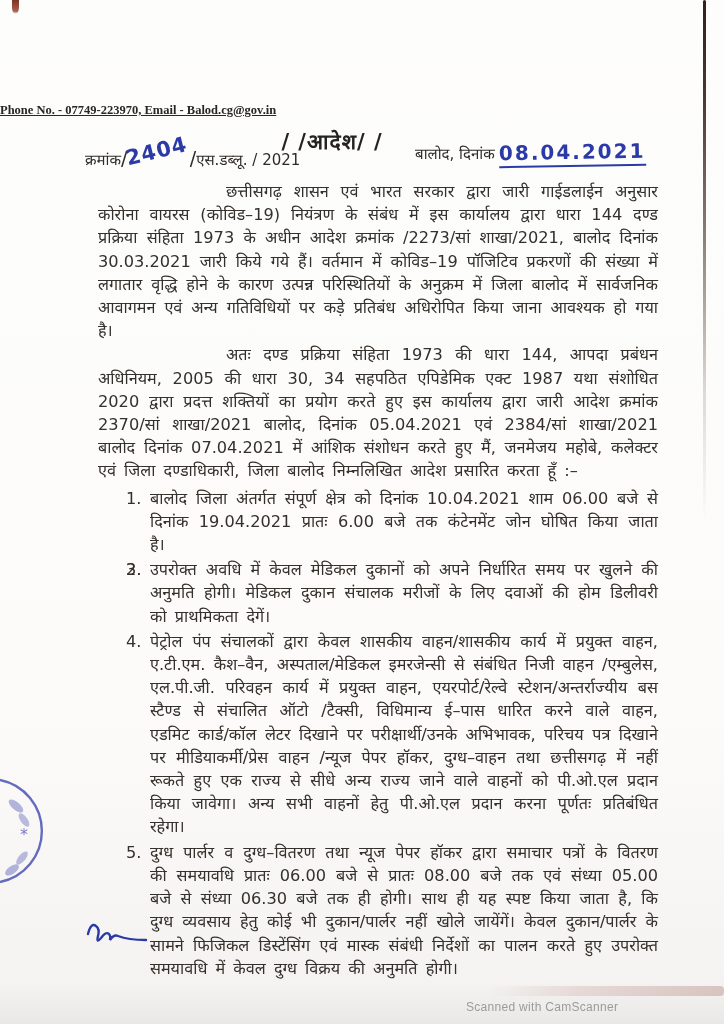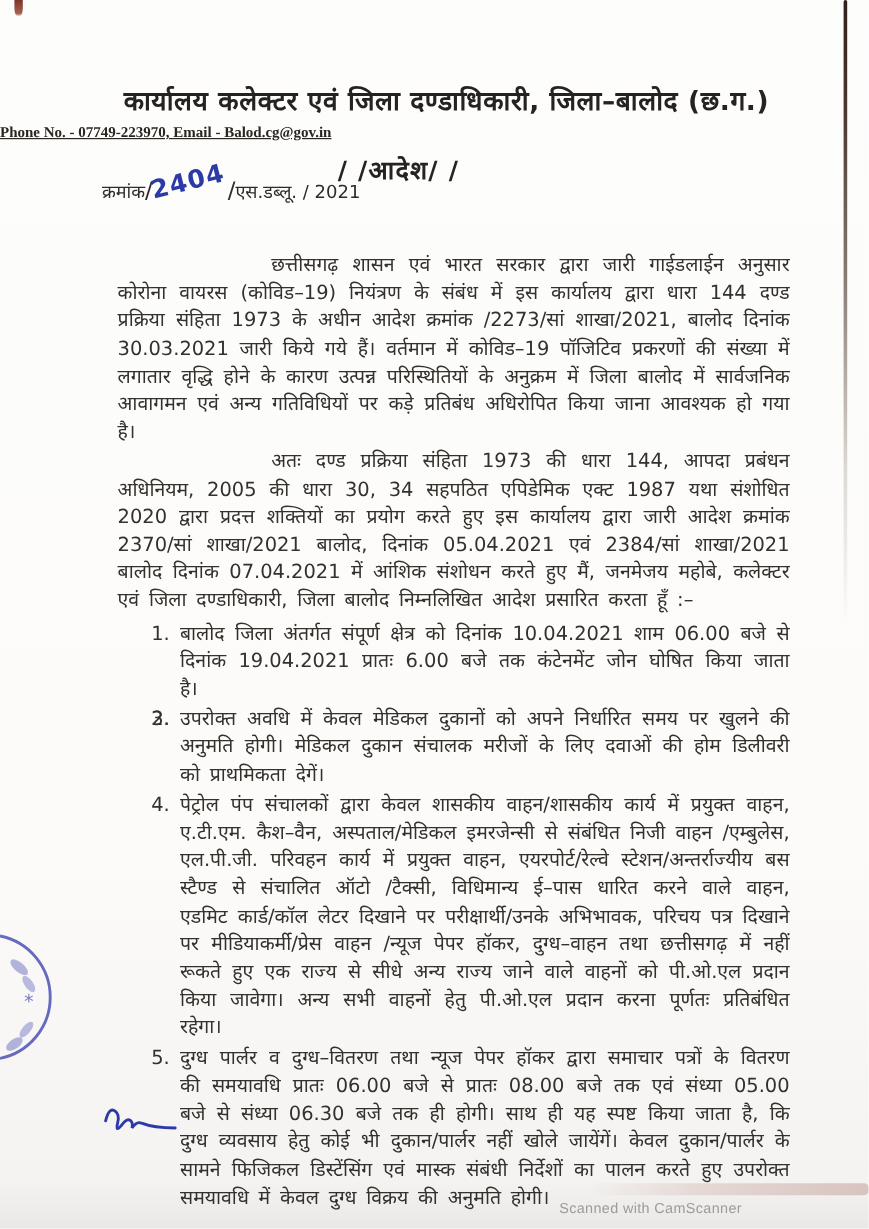--- a/index.html
+++ b/index.html
@@ -57,21 +57,21 @@
   }
   .ref-right { position:absolute; right:18px; top:2px; white-space:nowrap; }
   .hand-date {
     display:inline-block; font-size:20px; font-weight:bold; letter-spacing:2px;
     border-bottom:2px solid #2b3aa6; padding-bottom:1px; transform:rotate(-1deg);
   }
   
   .doc-body {
     position:absolute; left:98px; right:66px; top:180px;
     font-size:16.2px; line-height:23.2px; text-align:justify;
-    word-spacing:3px; color:#34302b;margin-top:29px;
+    word-spacing:3px; color:#34302b;
   }
   .para { text-indent:128px; margin-bottom:1px; }
   .order-list { list-style:none; margin-top:4px; padding-left:28px; }
   .order-item { position:relative; padding-left:24px; margin-bottom:2px; }
   .item-num { position:absolute; left:0; top:0; text-indent:0; }
   
   .stamp { position:absolute; left:-2px; top:776px; opacity:0.9; }
   .signature { position:absolute; left:84px; top:916px; }
   .scanner-credit {
     position:absolute; left:466px; top:1000px;
@@ -81,27 +81,30 @@
 </style>
 </head>
 <body>
 
 <div class="page">
 
   <div class="corner-mark"></div>
   <div class="edge-line"></div>
   <div class="bottom-smudge"></div>
 
-  <div class="office-title">कार्यालय कलेक्टर एवं जिला दण्डाधिकारी, जिला–बालोद (छ.ग.)</div>
   <div class="contact-line">Phone No. - 07749-223970, Email - Balod.cg@gov.in</div>
   <div class="order-heading">/ /आदेश/ /</div>
 
   <div class="ref-row">
     <div class="ref-left">
       <span>क्रमांक</span><span class="ref-slash">/</span><span class="hand hand-number">2404</span><span class="ref-slash">/</span><span>एस.डब्लू. / 2021</span>
+    </div>
+    <div class="ref-right">
+      <span>बालोद, दिनांक</span>
+      <span class="hand hand-date">08.04.2021</span>
     </div>
   </div>
 
   <div class="doc-body">
     <p class="para">छत्तीसगढ़ शासन एवं भारत सरकार द्वारा जारी गाईडलाईन अनुसार कोरोना वायरस (कोविड–19) नियंत्रण के संबंध में इस कार्यालय द्वारा धारा 144 दण्ड प्रक्रिया संहिता 1973 के अधीन आदेश क्रमांक /2273/सां शाखा/2021, बालोद दिनांक 30.03.2021 जारी किये गये हैं। वर्तमान में कोविड–19 पॉजिटिव प्रकरणों की संख्या में लगातार वृद्धि होने के कारण उत्पन्न परिस्थितियों के अनुक्रम में जिला बालोद में सार्वजनिक आवागमन एवं अन्य गतिविधियों पर कड़े प्रतिबंध अधिरोपित किया जाना आवश्यक हो गया है।</p>
     <p class="para">अतः दण्ड प्रक्रिया संहिता 1973 की धारा 144, आपदा प्रबंधन अधिनियम, 2005 की धारा 30, 34 सहपठित एपिडेमिक एक्ट 1987 यथा संशोधित 2020 द्वारा प्रदत्त शक्तियों का प्रयोग करते हुए इस कार्यालय द्वारा जारी आदेश क्रमांक 2370/सां शाखा/2021 बालोद, दिनांक 05.04.2021 एवं 2384/सां शाखा/2021 बालोद दिनांक 07.04.2021 में आंशिक संशोधन करते हुए मैं, जनमेजय महोबे, कलेक्टर एवं जिला दण्डाधिकारी, जिला बालोद निम्नलिखित आदेश प्रसारित करता हूँ :–</p>
 
     <ol class="order-list">
       <li class="order-item">
         <span class="item-num">1.</span>

